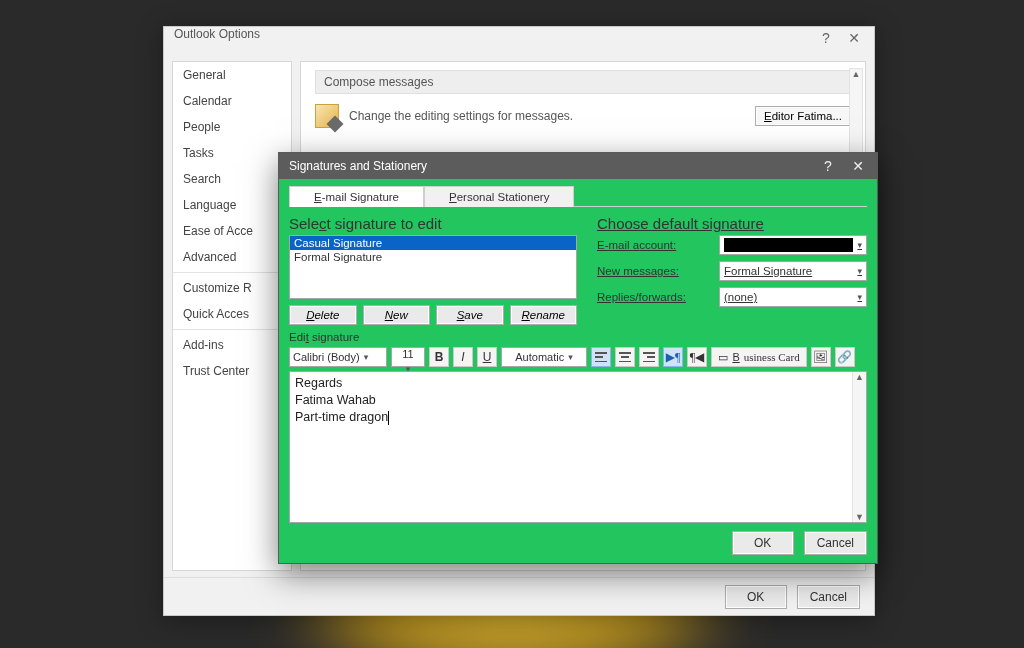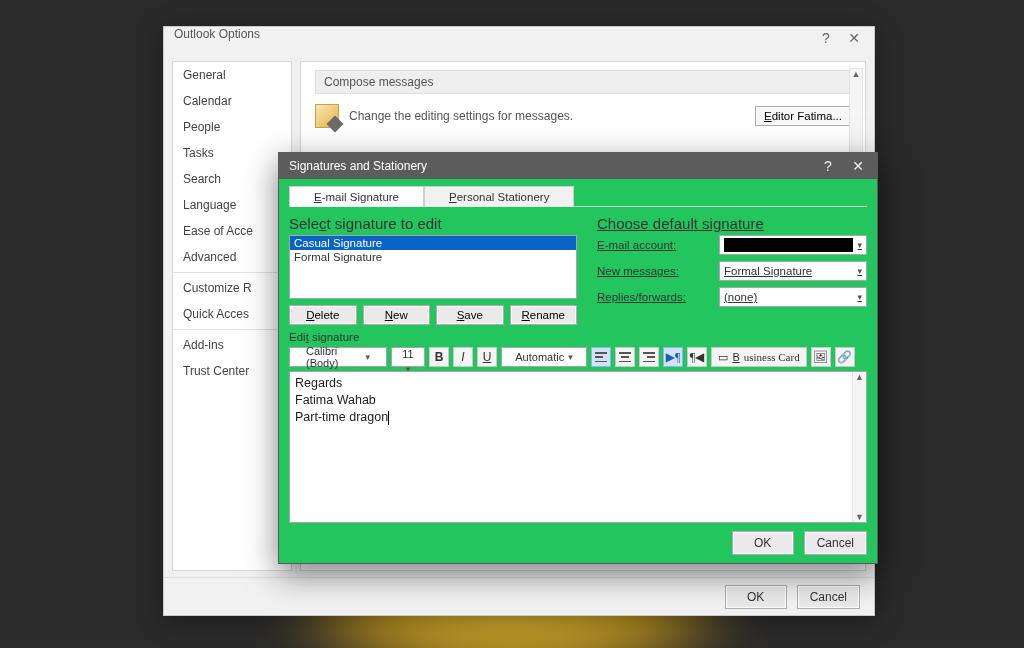--- a/index.html
+++ b/index.html
@@ -50,30 +50,30 @@
   .tab.active{ background:#fff;}
   .u{ text-decoration:underline; }
   .sig-grid{ display:flex; gap:20px; margin-top:8px;}
   .sig-left{ width:288px; }
   .sig-right{ flex:1;text-decoration:underline; }
   .group-label{ font-size:15px; margin-bottom:3px; color:#333;}
   .sig-list{ border:1px solid #a6a6a6; background:#fff; height:64px; overflow:auto; font-size:11.5px;}
   .sig-list-item{ padding:1px 4px;}
   .sig-list-item.selected{ background:#0a63c6; color:#fff;}
   .sig-btn-row{ display:flex; gap:6px; margin-top:6px;}
-  .sm-btn{ flex:1 1 0; padding:3px 0; font-size:11.5px; border:1px solid #adadad; background:#eaeaea; box-shadow:inset 0 0 0 1px #fff;}
+  .sm-btn{ flex:1 1 0; padding:3px 0; font-size:11.5px; border:1px solid #adadad; background:#eaeaea; box-shadow:inset 0 0 0 1px #fff;font-style:italic;}
   .kv{ display:flex; align-items:center; gap:24px; margin-bottom:6px;}
   .kv label{ width:98px; font-size:11.5px;}
   .kv .field{ flex:1; height:20px; border:1px solid #a6a6a6; background:#fff; font-size:11.5px; padding:1px 4px; display:flex; align-items:center; justify-content:space-between;}
   .dd-arrow{ font-size:9px; color:#555;}
   .redact{ background:#000; color:#000; flex:1; height:14px; margin-right:4px;}
   .edit-label{ margin-top:6px; font-size:11.5px;}
 
   .toolbar{ display:flex; align-items:center; gap:4px; margin-top:4px; flex-wrap:nowrap;}
-  .combo{ height:20px; border:1px solid #a6a6a6; background:#fff; display:flex; align-items:center; padding:0 16px; font-size:11px; gap:4px;}
+  .combo{ height:20px; border:1px solid #a6a6a6; background:#fff; display:flex; align-items:center; padding:0 3px; font-size:11px; gap:4px;}
   .combo.font{ width:98px;}
   .combo.size{ width:34px;flex-direction:column;}
   .combo.color{ width:86px; justify-content:center;}
   .tbtn{ width:20px; height:20px; border:1px solid #c9c9c9; background:#f4f4f4; display:flex; align-items:center; justify-content:center; font-size:12px; font-family:"Times New Roman",serif;}
   .tbtn.active{ background:#cfe2f7; border-color:#8bb6e8;}
   .tbtn.bc{ width:auto; padding:0 6px; font-family:"Segoe UI"; font-size:11px; gap:4px;}
   .align-glyph{ width:12px; height:10px; display:flex; flex-direction:column; justify-content:space-between;}
   .align-glyph span{ display:block; height:1.5px; background:#555;}
   .sig-editor{ flex:1; margin-top:4px; border:1px solid #a6a6a6; background:#fff; position:relative; display:flex;}
   .sig-editor-text{ flex:1; padding:3px 5px; font-size:12.5px; font-family:Calibri,"Segoe UI",sans-serif; line-height:1.35; color:#222; white-space:pre-line;}

